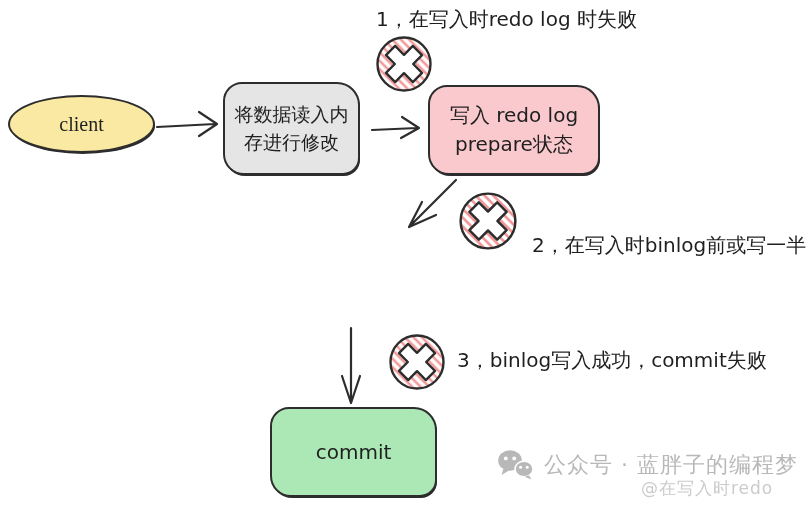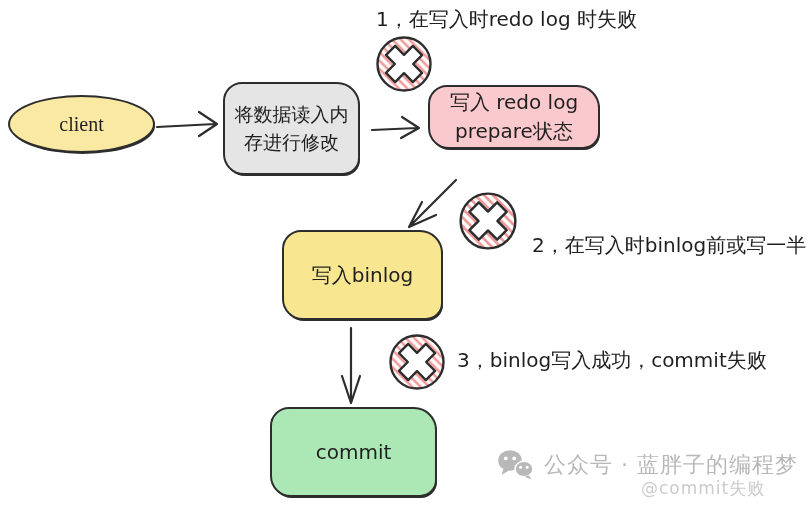--- a/index.html
+++ b/index.html
@@ -22,21 +22,21 @@
     text-align:center;
     font-size:19px;
     line-height:1.45;
     box-shadow:1px 2px 0 -1px #2d2d2d;
   }
   .node .line{display:block;}
   .ellipse{border-radius:50%;}
   .rounded{border-radius:19px 23px 17px 21px;}
   .node-client{left:8px;top:95px;width:147px;height:58px;background:#fae9a2;font-size:20px;font-family:Liberation Serif, serif;}
   .node-read{left:223px;top:82px;width:137px;height:93px;background:#e5e5e5;}
-  .node-redo{left:428px;top:85px;width:172px;height:64px;background:#f9c9cd;font-size:20px;}
+  .node-redo{left:428px;top:85px;width:172px;height:90px;background:#f9c9cd;font-size:20px;}
   .node-binlog{left:282px;top:230px;width:161px;height:90px;background:#f8e690;font-size:20px;}
   .node-commit{left:270px;top:407px;width:167px;height:90px;background:#abe8b5;font-size:20px;}
   .overlay{position:absolute;left:0;top:0;pointer-events:none;}
   .xbadge{position:absolute;}
   .annotation{
     position:absolute;
     font-size:20px;
     white-space:nowrap;
     color:#1f1f1f;
   }
@@ -75,23 +75,20 @@
   <div class="node rounded node-read">
     <span class="line">将数据读入内</span>
     <span class="line">存进行修改</span>
   </div>
 
   <div class="node rounded node-redo">
     <span class="line">写入 redo log</span>
     <span class="line">prepare状态</span>
   </div>
 
-  <div class="node rounded node-binlog">
-    <span class="line">写入binlog</span>
-  </div>
 
   <div class="node rounded node-commit">
     <span class="line">commit</span>
   </div>
 
   <svg class="xbadge" style="left:374px;top:34px" width="60" height="60" viewBox="0 0 60 60">
     <defs>
       <pattern id="hx1" width="6" height="6" patternUnits="userSpaceOnUse" patternTransform="rotate(-45)">
         <rect width="6" height="6" fill="#ffffff"></rect>
         <line x1="3" y1="0" x2="3" y2="6" stroke="#f29a9a" stroke-width="2.6"></line>
@@ -133,15 +130,15 @@
       <path d="M7.5,20.5 L5.5,27 L13,22.5 Z" fill="#b8b8b8"></path>
       <circle cx="9.8" cy="10.4" r="1.9" fill="#ffffff"></circle>
       <circle cx="18.2" cy="10.4" r="1.9" fill="#ffffff"></circle>
       <ellipse cx="28" cy="21" rx="9" ry="7.8" fill="#b8b8b8" stroke="#ffffff" stroke-width="1.6"></ellipse>
       <path d="M33,27.5 L35.5,31.5 L28.5,28.8 Z" fill="#b8b8b8"></path>
       <circle cx="24.6" cy="19.2" r="1.5" fill="#ffffff"></circle>
       <circle cx="31.2" cy="19.2" r="1.5" fill="#ffffff"></circle>
     </svg>
     <span>公众号 · 蓝胖子的编程梦</span>
   </div>
-  <div class="watermark-sub">@commit失败</div>
+  <div class="watermark-sub">@在写入时redo</div>
 
 </div>
 
 </body></html>

